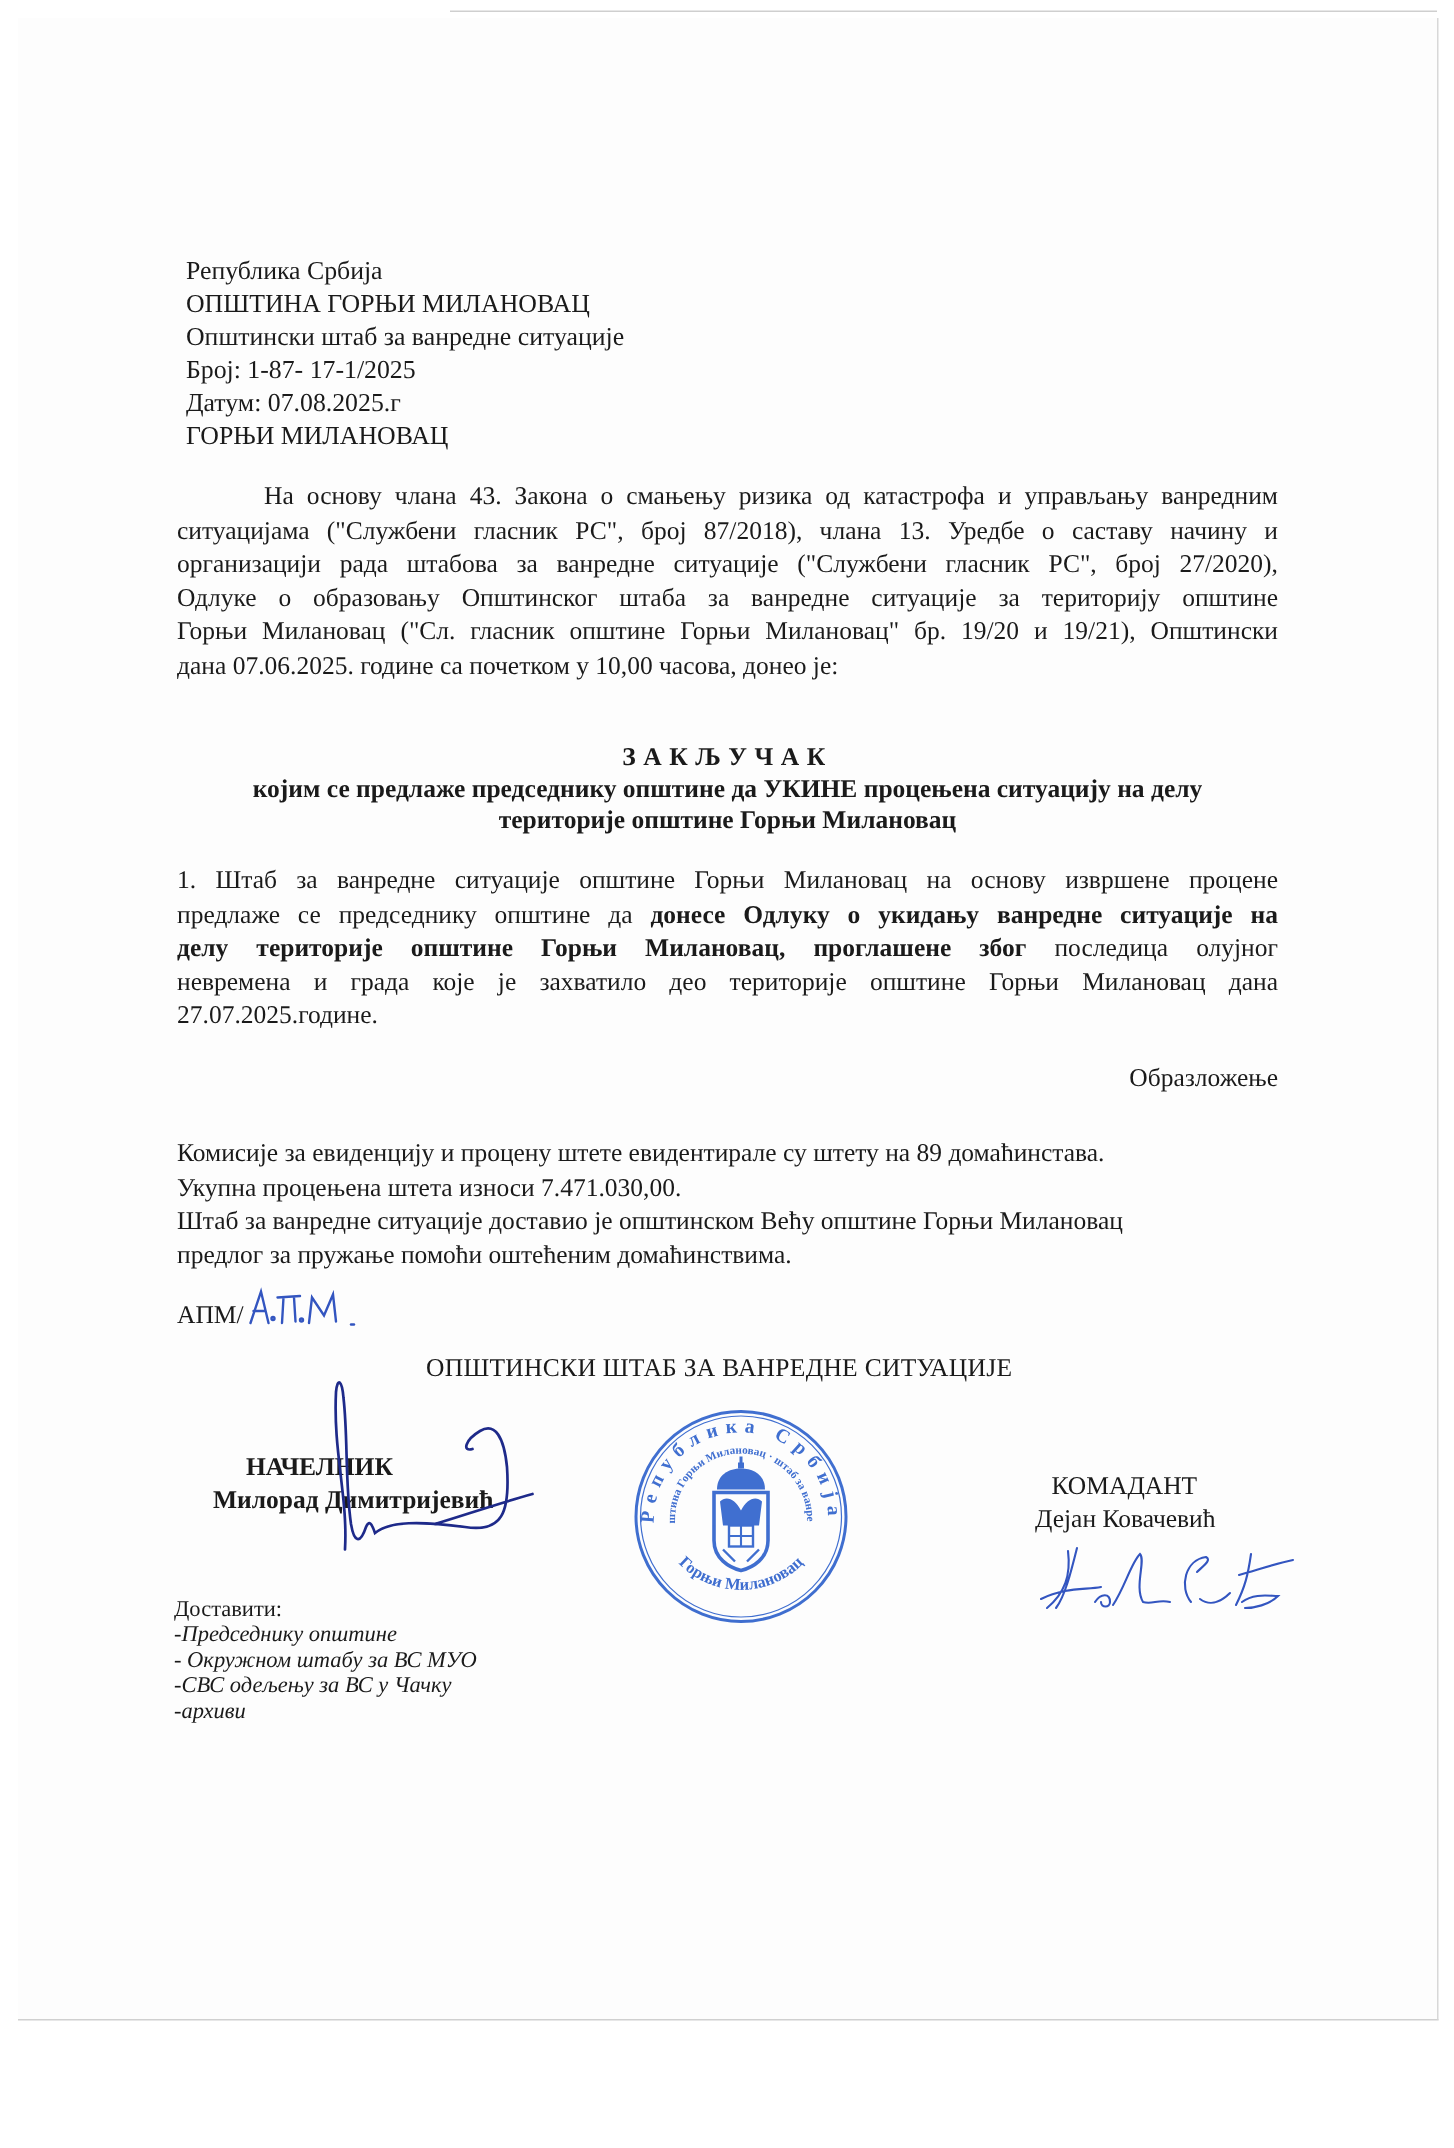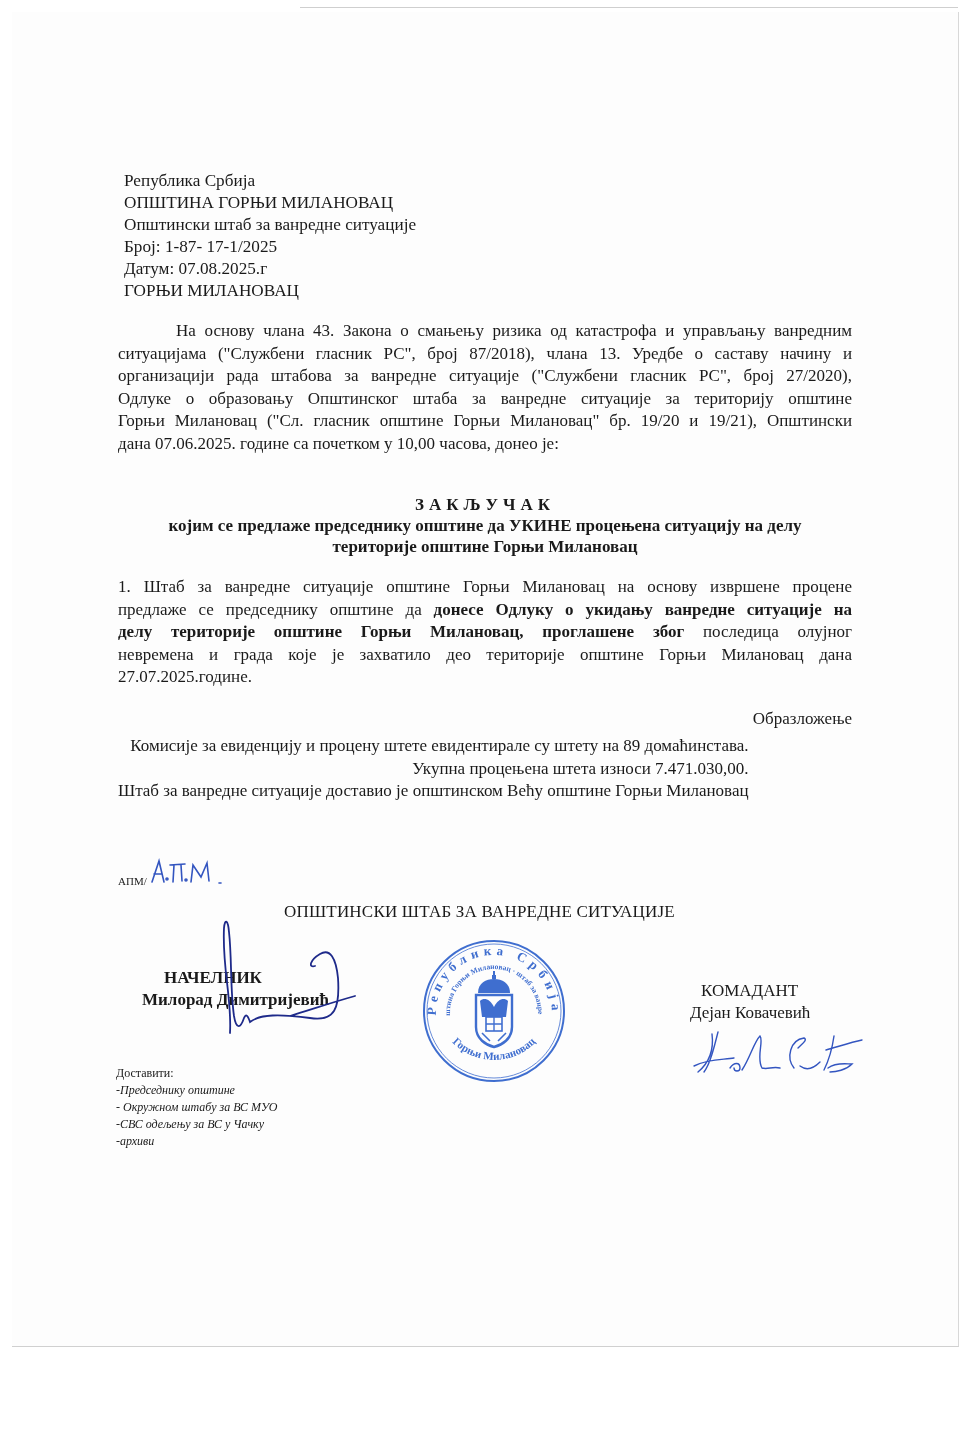--- a/index.html
+++ b/index.html
@@ -16,36 +16,36 @@
     .line { display: block; text-align: justify; text-align-last: justify; white-space: nowrap; }
     .line.last { text-align-last: left; }
 
     .title-block { position: absolute; left: 118px; width: 734px; top: 494px; text-align: center; font-weight: bold; font-size: 17px; line-height: 21px; }
     .title-main { letter-spacing: 5px; }
 
     .item1 { top: 576px; }
     b { font-weight: bold; }
 
     .explain-heading { position: absolute; left: 118px; width: 734px; top: 709px; text-align: right; font-size: 17px; }
-    .explain { position: absolute; left: 118px; top: 735px; font-size: 17px; line-height: 22.5px; white-space: nowrap; text-align: right; }
+    .explain { position: absolute; left: 118px; top: 758px; font-size: 17px; line-height: 22.5px; white-space: nowrap; }
 
-    .apm { position: absolute; left: 118px; top: 857px; font-size: 11px; display: flex; align-items: flex-end; }
+    .apm { position: absolute; left: 118px; top: 857px; font-size: 17px; display: flex; align-items: flex-end; }
     .apm svg { margin-left: 2px; }
 
     .hq-title { position: absolute; left: 284px; top: 902px; font-size: 17px; letter-spacing: 0.2px; }
 
     .chief { position: absolute; left: 142px; top: 967px; font-size: 17px; line-height: 22px; font-weight: bold; }
     .chief .role { padding-left: 22px; }
     .commander { position: absolute; left: 690px; top: 968px; font-size: 17px; line-height: 22px; }
     .commander .role { padding-left: 11px; margin-top: 12px; }
 
     .sig { position: absolute; pointer-events: none; }
     .seal { position: absolute; left: 416px; top: 935px; width: 156px; height: 150px; }
 
-    .deliver { position: absolute; left: 116px; top: 1065px; font-size: 12px; line-height: 17px; }
+    .deliver { position: absolute; left: 116px; top: 1065px; font-size: 15px; line-height: 17px; }
     .deliver .item { font-style: italic; }
   </style>
 </head>
 <body>
 
 <div class="scan-edge-top"></div>
 <div class="scan-sheet"></div>
 
 <div class="header-block">
   <div>Република Србија</div>
@@ -78,20 +78,21 @@
   <span class="line">невремена и града које је захватило део територије општине Горњи Милановац дана</span>
   <span class="line last">27.07.2025.године.</span>
 </div>
 
 <div class="explain-heading">Образложење</div>
 
 <div class="explain">
   <div>Комисије за евиденцију и процену штете евидентирале су штету на 89 домаћинстава.</div>
   <div>Укупна процењена штета износи 7.471.030,00.</div>
   <div>Штаб за ванредне ситуације доставио је општинском Већу општине Горњи Милановац</div>
+  <div>предлог за пружање помоћи оштећеним домаћинствима.</div>
 </div>
 
 <div class="apm">
   <span>АПМ/</span>
   <svg width="80" height="30" viewBox="0 0 80 30">
     <g fill="none" stroke="#3355c0" stroke-width="1.6" stroke-linecap="round">
       <path d="M3 25 L10 4 L15 25 M5 17 L13 17"></path>
       <circle cx="18" cy="22" r="1"></circle>
       <path d="M21 8 L36 7 M25 8 L24 25 M32 8 L33 24"></path>
       <circle cx="37" cy="23" r="1"></circle>

